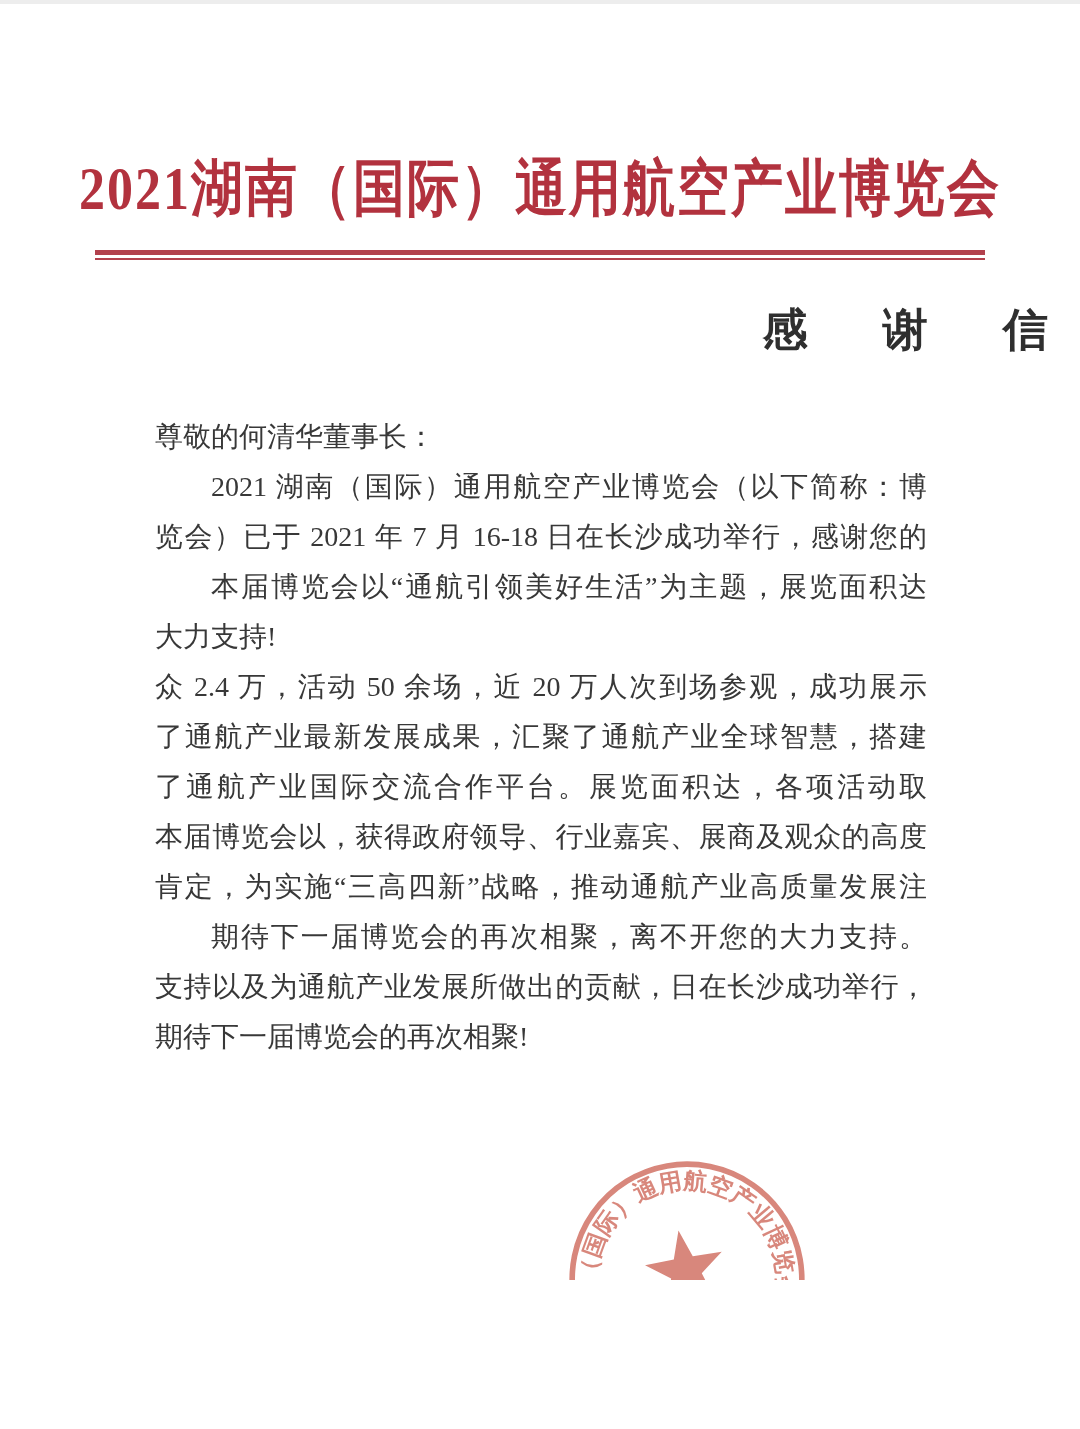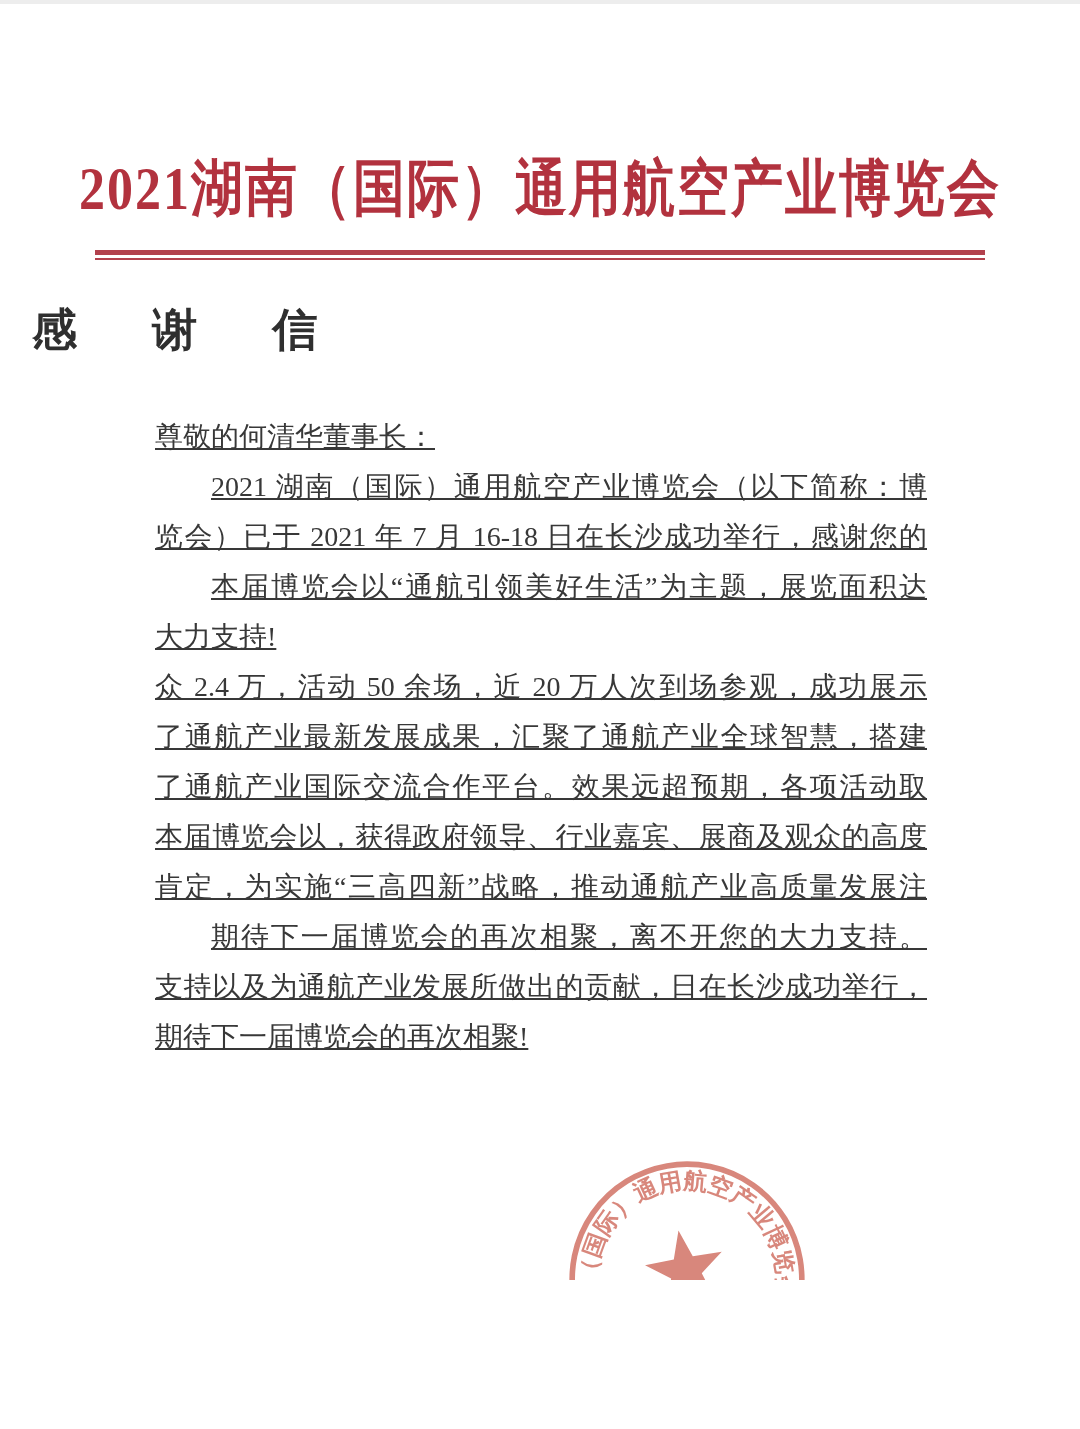--- a/index.html
+++ b/index.html
@@ -26,36 +26,35 @@
   }
   .header-rule{
     position:absolute;top:250px;left:95px;right:95px;
     height:3px;
     border-top:5px solid #b2414d;
     border-bottom:2px solid #b2414d;
     background:#ffffff;
   }
   .letter-title{
     position:absolute;top:300px;left:0;width:1080px;
-    text-align:left;
+    text-align:right;
     font-size:45px;font-weight:bold;
     color:#2f2f2f;
     letter-spacing:32px;
     text-indent:32px; 
   }
   .body-block{
     position:absolute;top:412px;left:155px;width:772px;
     font-size:28px;color:#383838;
   }
   .line{
     height:50px;line-height:50px;
     text-align:justify;
     text-align-last:justify;
     white-space:nowrap;
-    text-decoration:underline;
   }
   .line.short{
     text-align-last:left;
   }
   .line.indent{
     text-indent:2em;
   }
   .signature{
     position:absolute;top:1284px;right:180px;
     font-size:31px;color:#383838;
@@ -90,21 +89,21 @@
   <div class="letter-title">感 谢 信</div>
 
   <div class="body-block">
     <div class="line short">尊敬的何清华董事长：</div>
     <div class="line indent">2021 湖南（国际）通用航空产业博览会（以下简称：博</div>
     <div class="line">览会）已于 2021 年 7 月 16-18 日在长沙成功举行，感谢您的</div>
     <div class="line indent">本届博览会以“通航引领美好生活”为主题，展览面积达</div>
     <div class="line short">大力支持!</div>
     <div class="line">众 2.4 万，活动 50 余场，近 20 万人次到场参观，成功展示</div>
     <div class="line">了通航产业最新发展成果，汇聚了通航产业全球智慧，搭建</div>
-    <div class="line">了通航产业国际交流合作平台。效果远超预期，各项活动取</div>
+    <div class="line">了通航产业国际交流合作平台。展览面积达，各项活动取</div>
     <div class="line">本届博览会以，获得政府领导、行业嘉宾、展商及观众的高度</div>
     <div class="line">肯定，为实施“三高四新”战略，推动通航产业高质量发展注</div>
     <div class="line indent">期待下一届博览会的再次相聚，离不开您的大力支持。</div>
     <div class="line">支持以及为通航产业发展所做出的贡献，日在长沙成功举行，</div>
     <div class="line short">期待下一届博览会的再次相聚!</div>
   </div>
 
   <div class="signature">湖南（国际）通用航空产业博览会组委会</div>
 
   <div class="date-line">2021 年 7 月 27 日</div>

